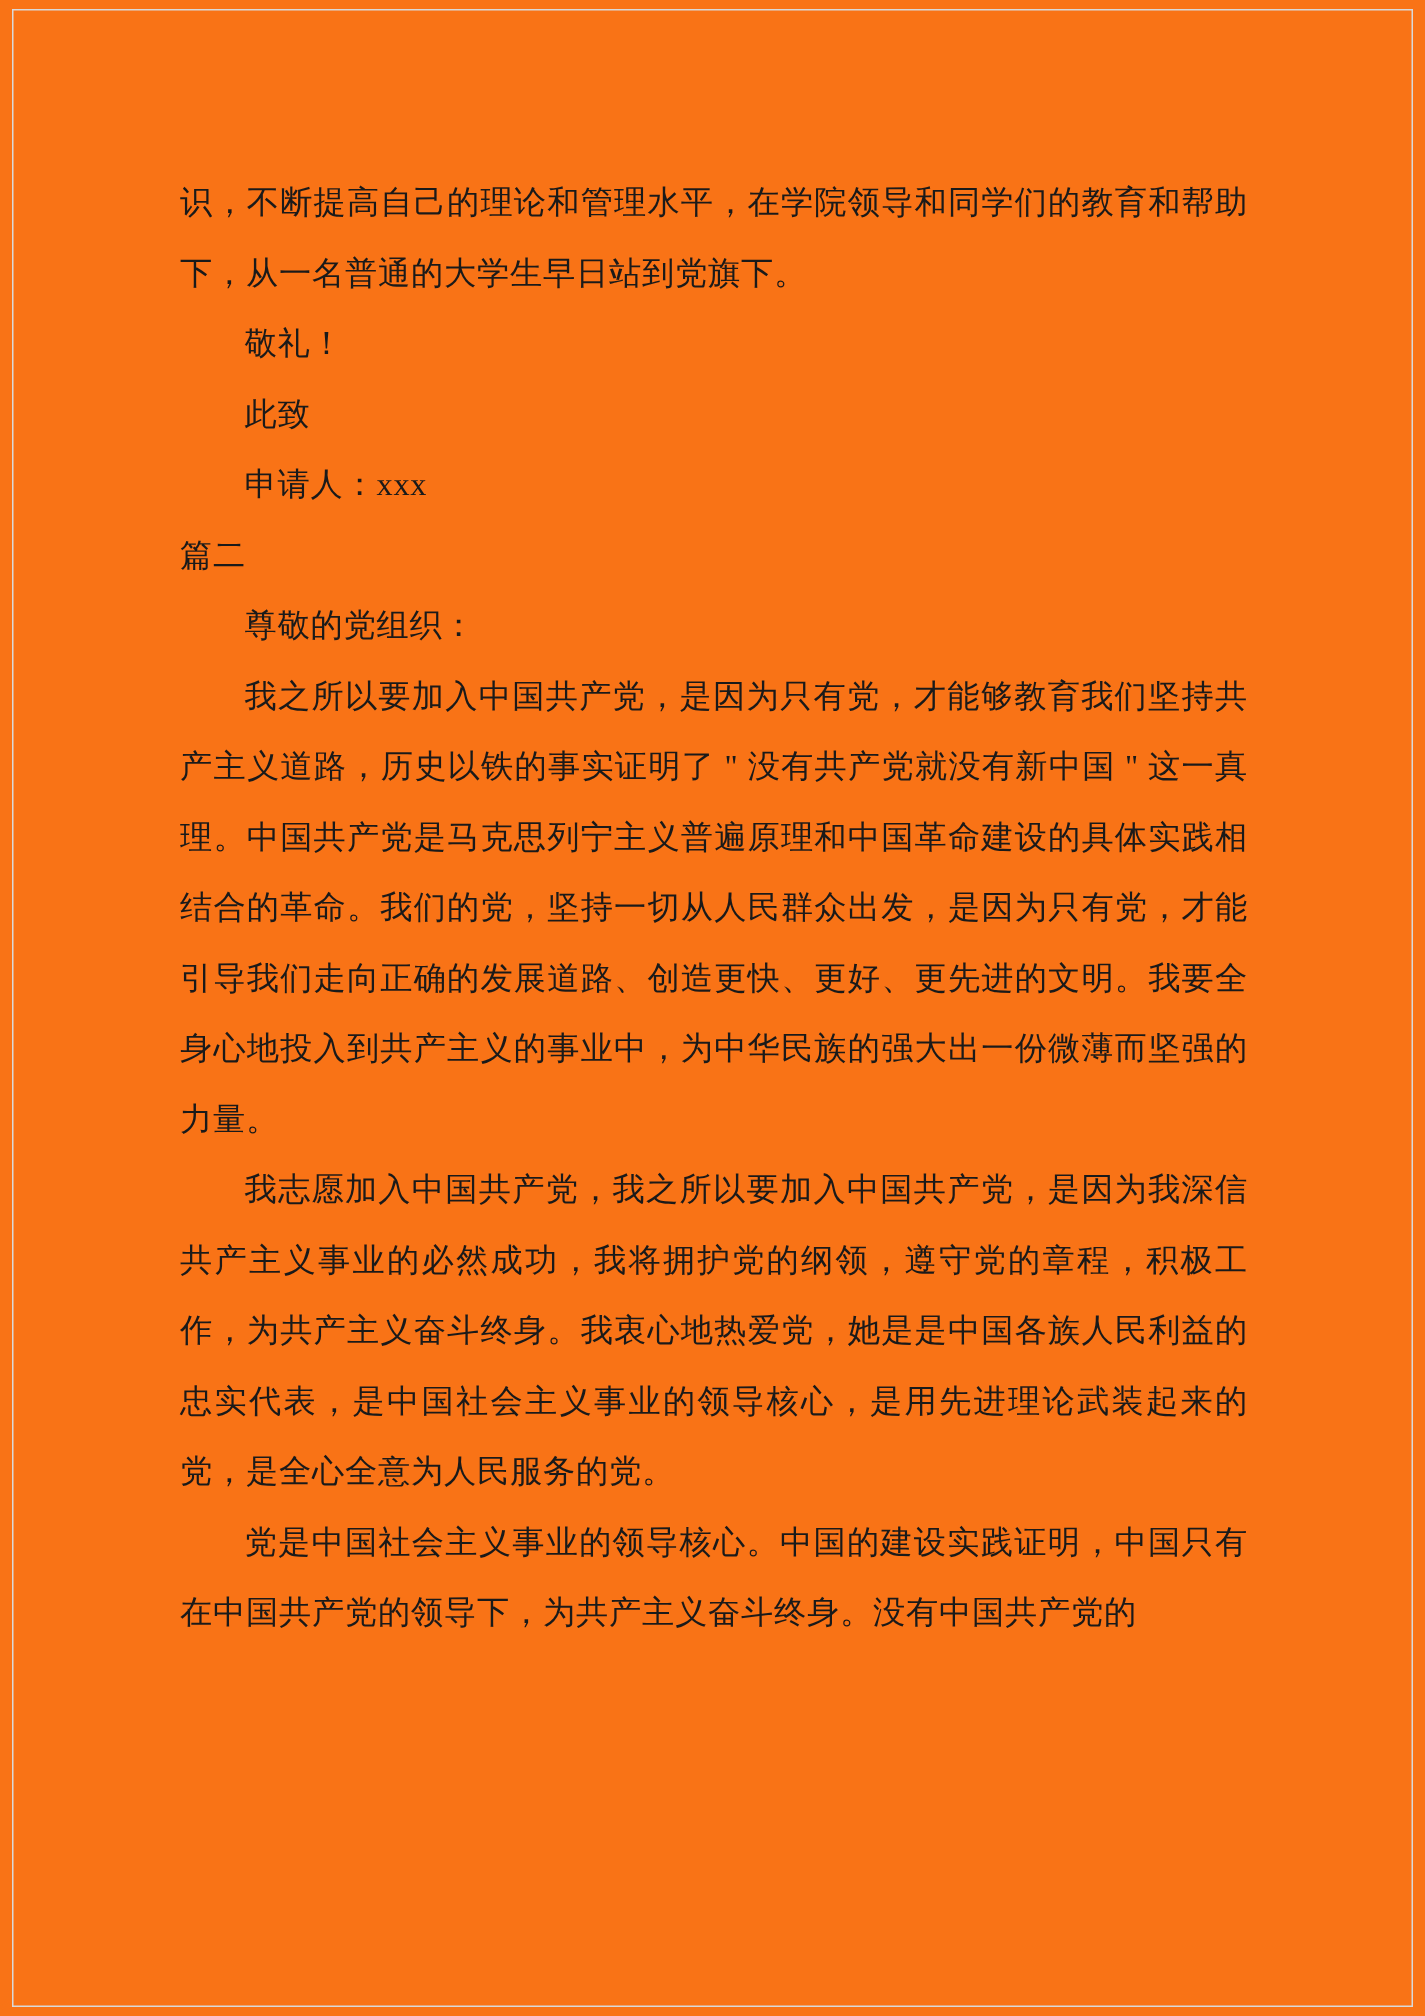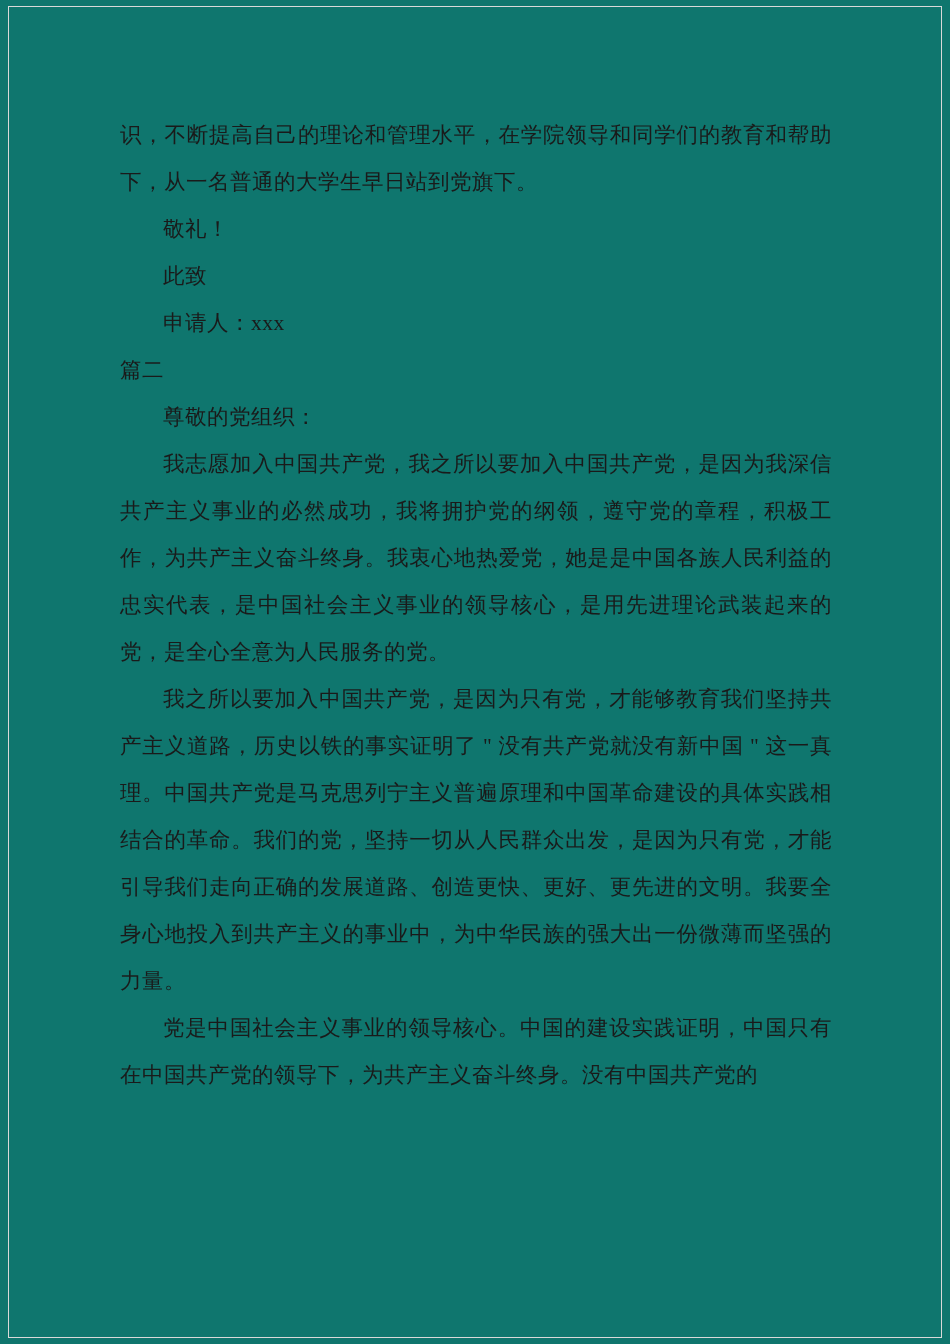--- a/index.html
+++ b/index.html
@@ -4,21 +4,21 @@
 <style>
   html, body {
     margin: 0;
     padding: 0;
     background: #ffffff;
   }
   .page {
     position: relative;
     width: 950px;
     height: 1344px;
-    background: #0f766e;
+    background: #f97316;
     overflow: hidden;
     font-family: "Liberation Serif", "DejaVu Serif", serif;
   }
   .page-border {
     position: absolute;
     left: 8px;
     top: 6px;
     right: 8px;
     bottom: 6px;
     border: 1px solid #d9d9d9;
@@ -59,17 +59,17 @@
 
 <div class="page">
   <div class="page-border"></div>
   <div class="content">
     <p class="p-body">识，不断提高自己的理论和管理水平，在学院领导和同学们的教育和帮助下，从一名普通的大学生早日站到党旗下。</p>
     <p class="p-indent">敬礼！</p>
     <p class="p-indent">此致</p>
     <p class="p-indent">申请人：xxx</p>
     <p class="p-center">篇二</p>
     <p class="p-indent">尊敬的党组织：</p>
+    <p class="p-body-indent">我之所以要加入中国共产党，是因为只有党，才能够教育我们坚持共产主义道路，历史以铁的事实证明了 " 没有共产党就没有新中国 " 这一真理。中国共产党是马克思列宁主义普遍原理和中国革命建设的具体实践相结合的革命。我们的党，坚持一切从人民群众出发，是因为只有党，才能引导我们走向正确的发展道路、创造更快、更好、更先进的文明。我要全身心地投入到共产主义的事业中，为中华民族的强大出一份微薄而坚强的力量。</p>
     <p class="p-body-indent">我志愿加入中国共产党，我之所以要加入中国共产党，是因为我深信共产主义事业的必然成功，我将拥护党的纲领，遵守党的章程，积极工作，为共产主义奋斗终身。我衷心地热爱党，她是是中国各族人民利益的忠实代表，是中国社会主义事业的领导核心，是用先进理论武装起来的党，是全心全意为人民服务的党。</p>
-    <p class="p-body-indent">我之所以要加入中国共产党，是因为只有党，才能够教育我们坚持共产主义道路，历史以铁的事实证明了 " 没有共产党就没有新中国 " 这一真理。中国共产党是马克思列宁主义普遍原理和中国革命建设的具体实践相结合的革命。我们的党，坚持一切从人民群众出发，是因为只有党，才能引导我们走向正确的发展道路、创造更快、更好、更先进的文明。我要全身心地投入到共产主义的事业中，为中华民族的强大出一份微薄而坚强的力量。</p>
     <p class="p-body-indent">党是中国社会主义事业的领导核心。中国的建设实践证明，中国只有在中国共产党的领导下，为共产主义奋斗终身。没有中国共产党的</p>
   </div>
 </div>
 
 </body></html>

